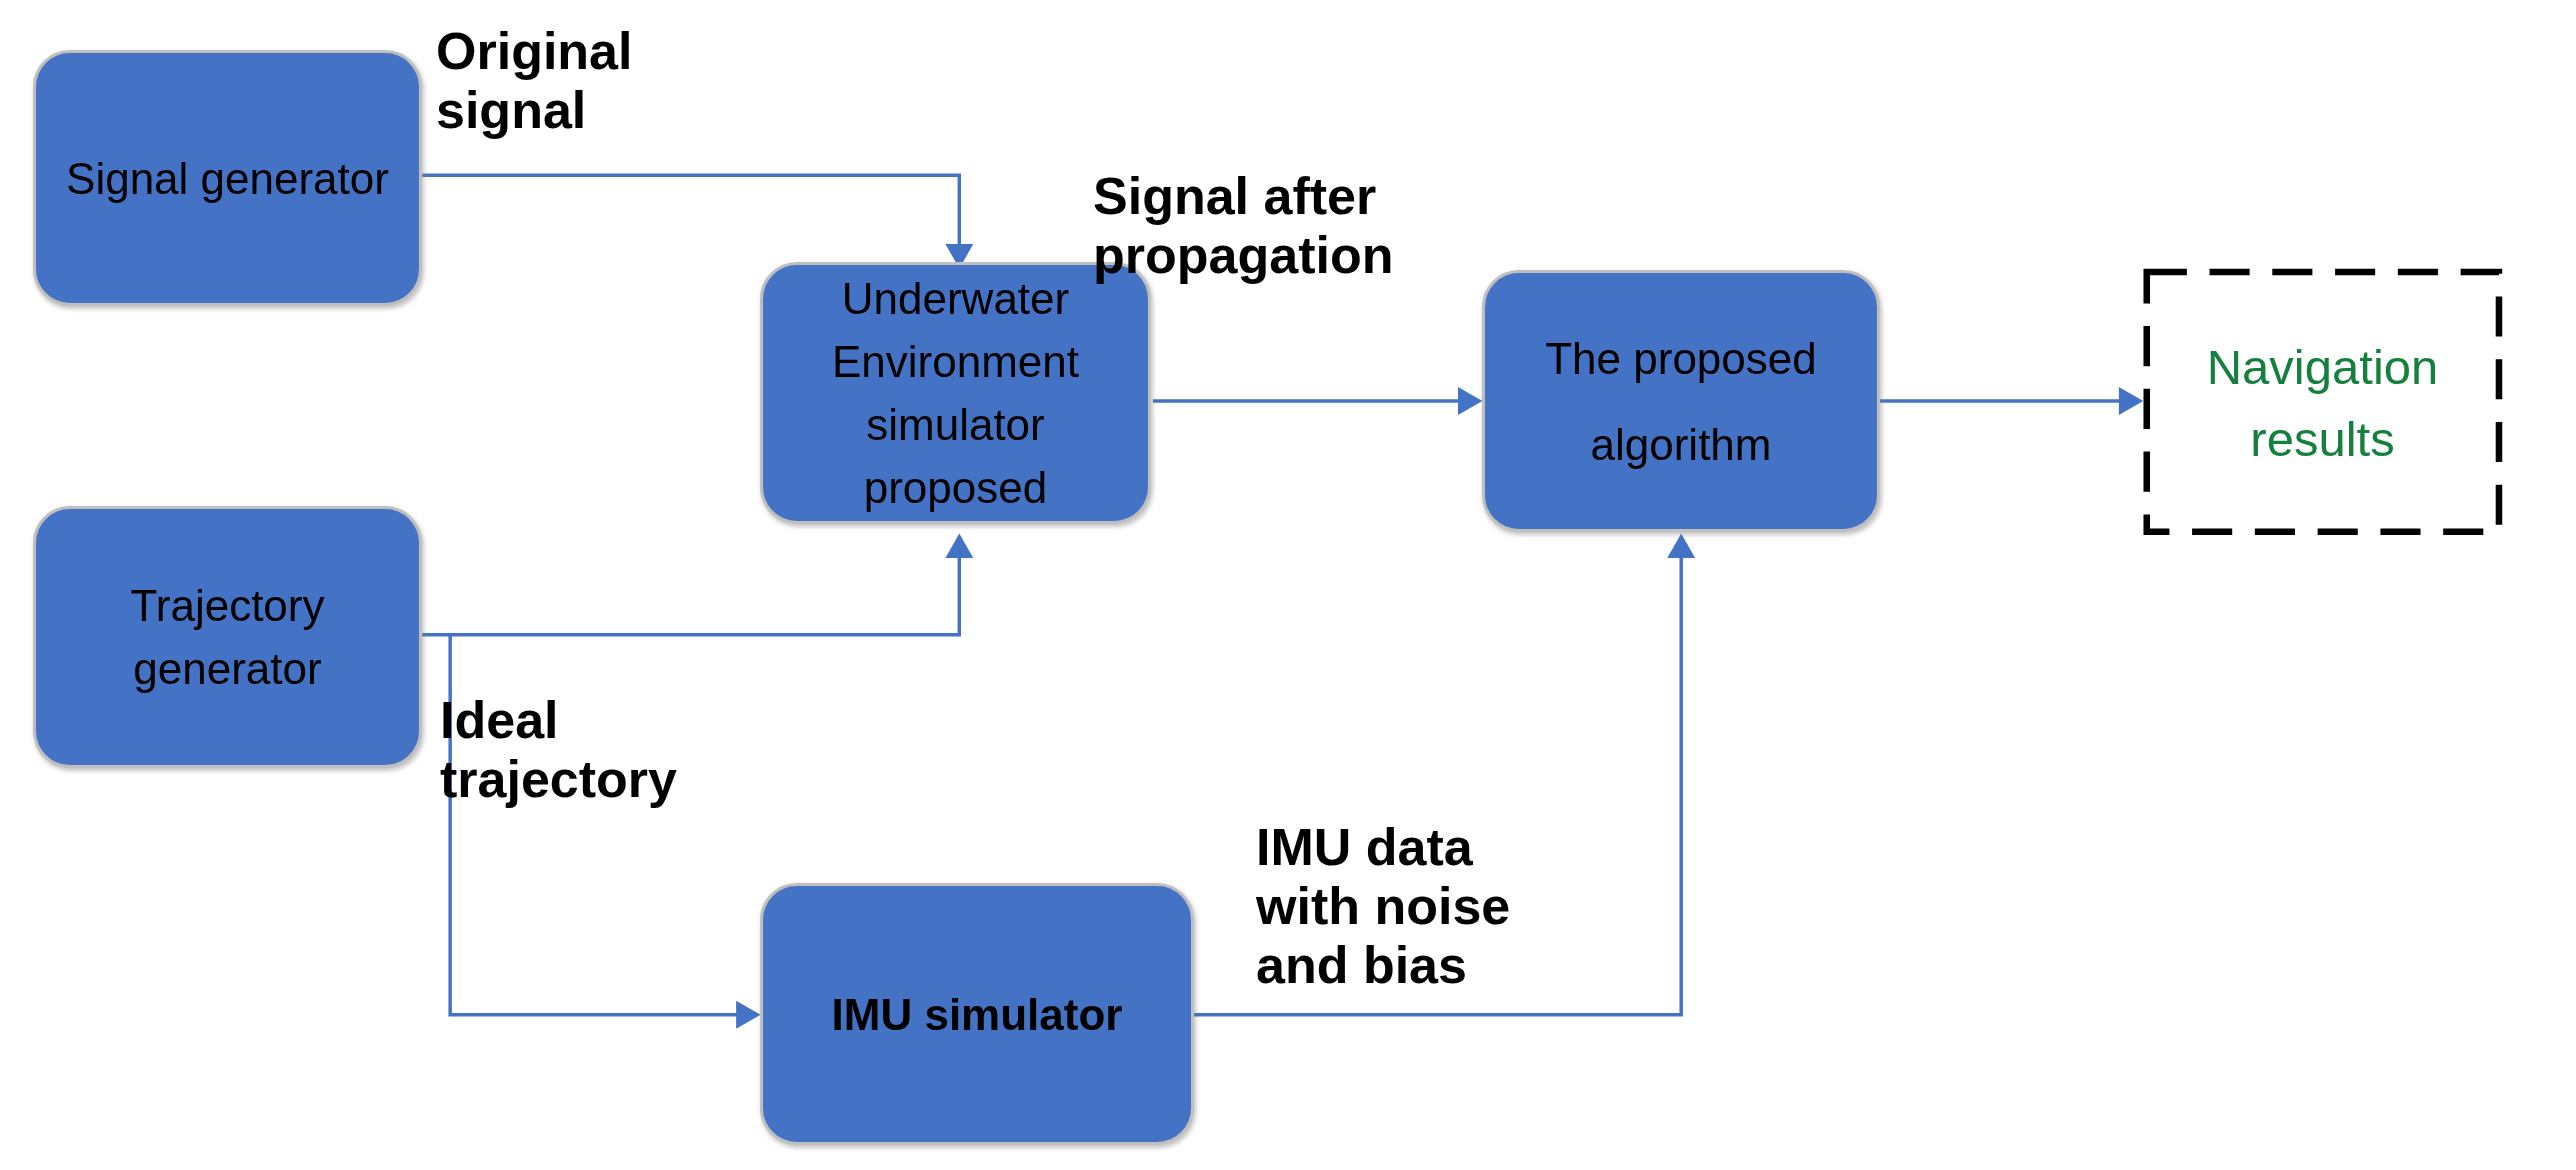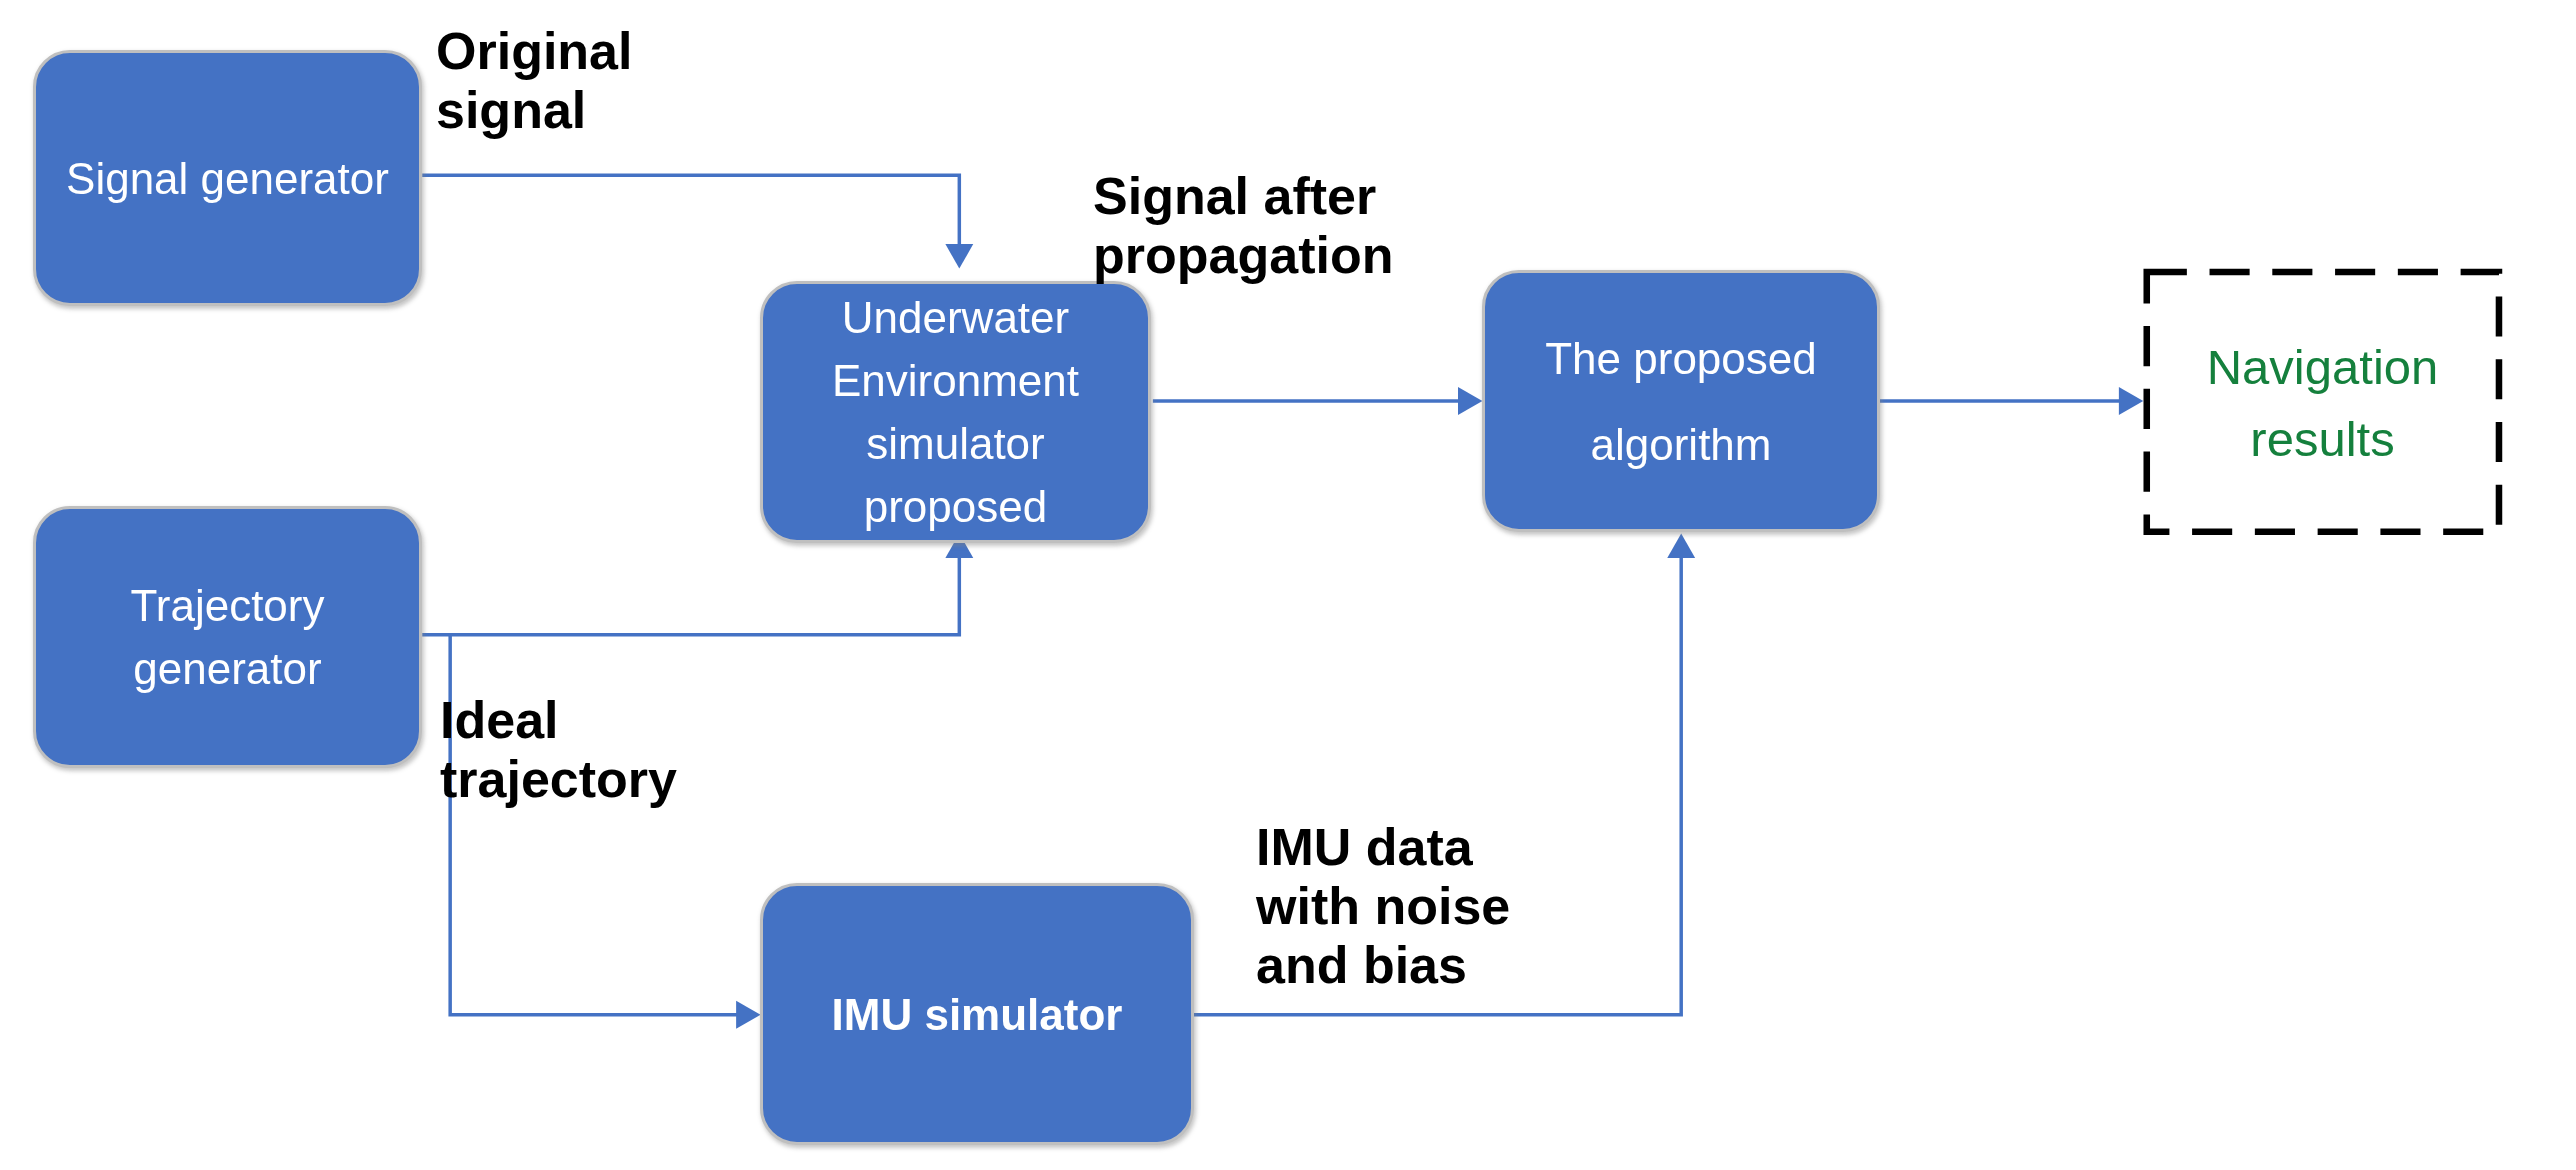--- a/index.html
+++ b/index.html
@@ -11,29 +11,29 @@
     overflow:hidden;
   }
   svg.wires{position:absolute;left:0;top:0;width:2576px;height:1170px;}
 
   .box{
     position:absolute;box-sizing:border-box;
     background:#4472C4;
     border:3.5px solid #bfbfbf;
     border-radius:37px;
     box-shadow:1.7px 2.6px 4.4px rgba(128,128,128,.45);
-    color:#ffffff;
+    color:#000000;
     display:flex;flex-direction:column;align-items:center;justify-content:center;
     font-size:44px;line-height:63px;text-align:center;
   }
   .box span{display:block;white-space:nowrap;}
 
   #box-signal      {left:33px;  top:50px;   width:389px; height:256px;}
   #box-trajectory  {left:33px;  top:506px;  width:389px; height:262px;}
-  #box-toolbox     {left:760px; top:281px;  width:391px; height:262px;}
+  #box-toolbox     {left:760px; top:262px;  width:391px; height:262px;}
   #box-imu         {left:760px; top:883px; width:434px; height:262px;font-weight:bold;}
   #box-algorithm   {left:1482px;top:270px;  width:398px; height:262px;gap:23px;}
 
   .results-box{
     position:absolute;box-sizing:border-box;
     left:2143px;top:269px;width:359px;height:267px;
     background:transparent;color:#15803d;
     display:flex;flex-direction:column;align-items:center;justify-content:center;
     font-size:49px;line-height:72px;text-align:center;
   }

